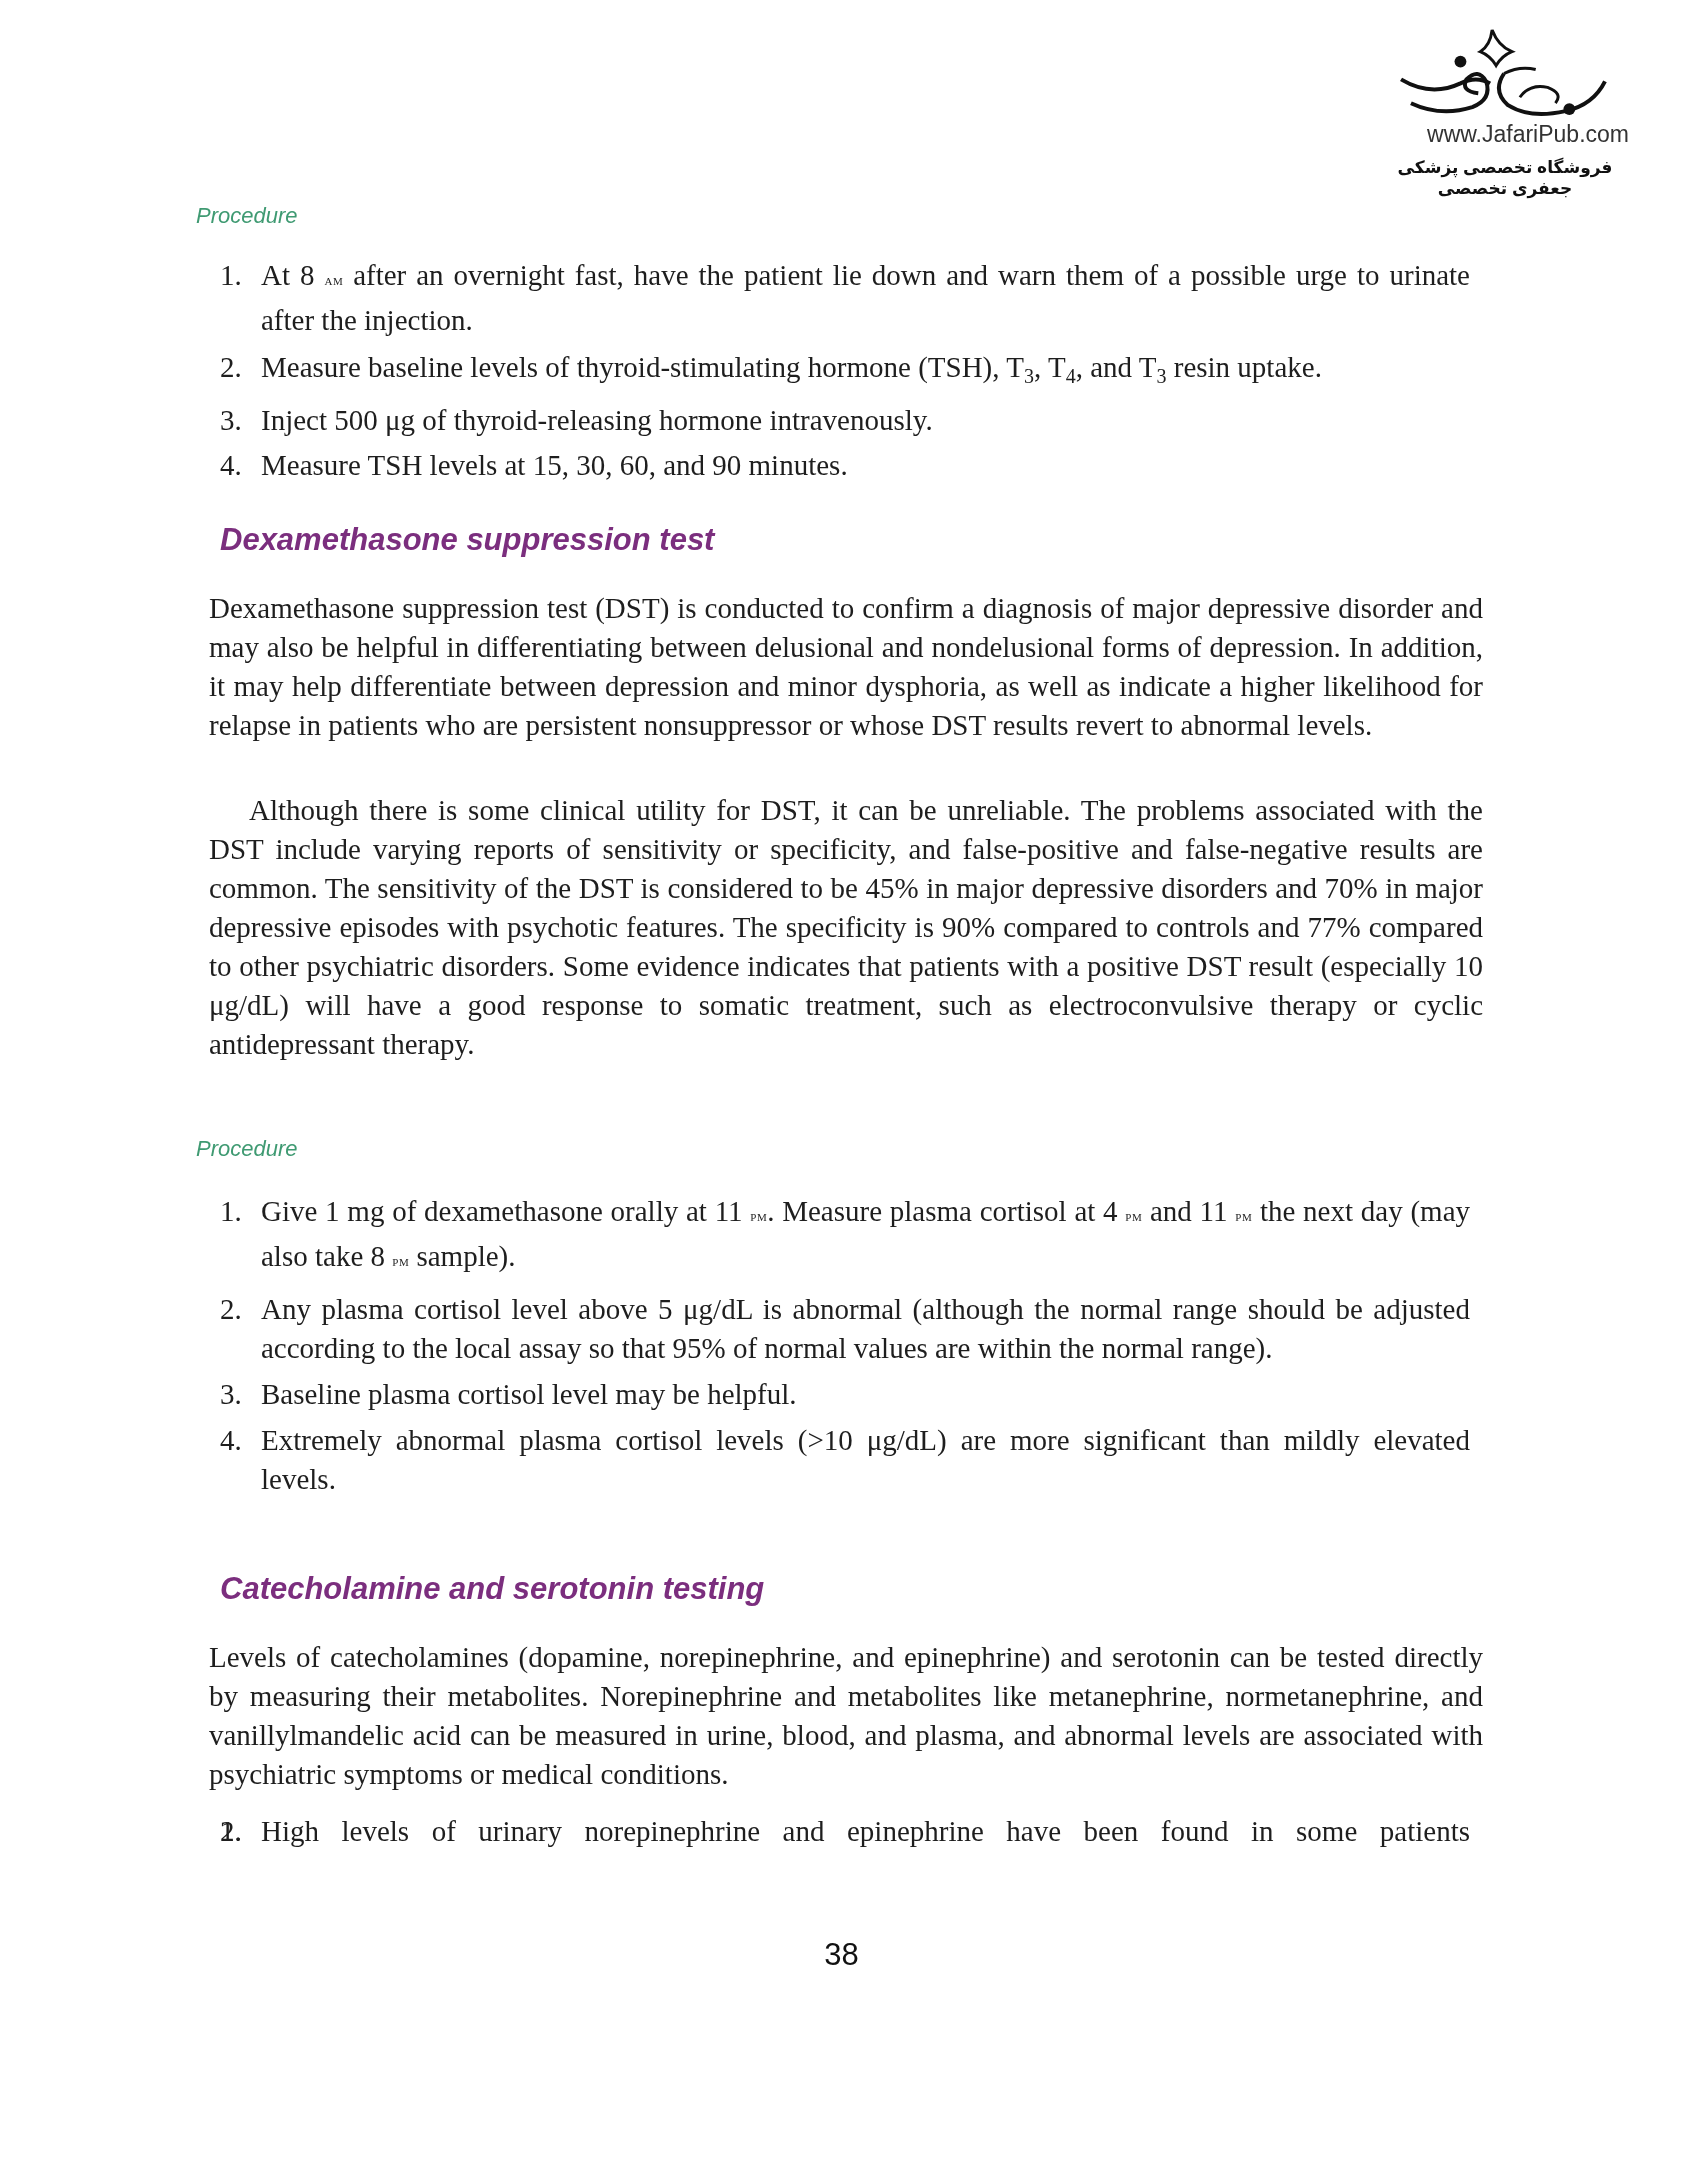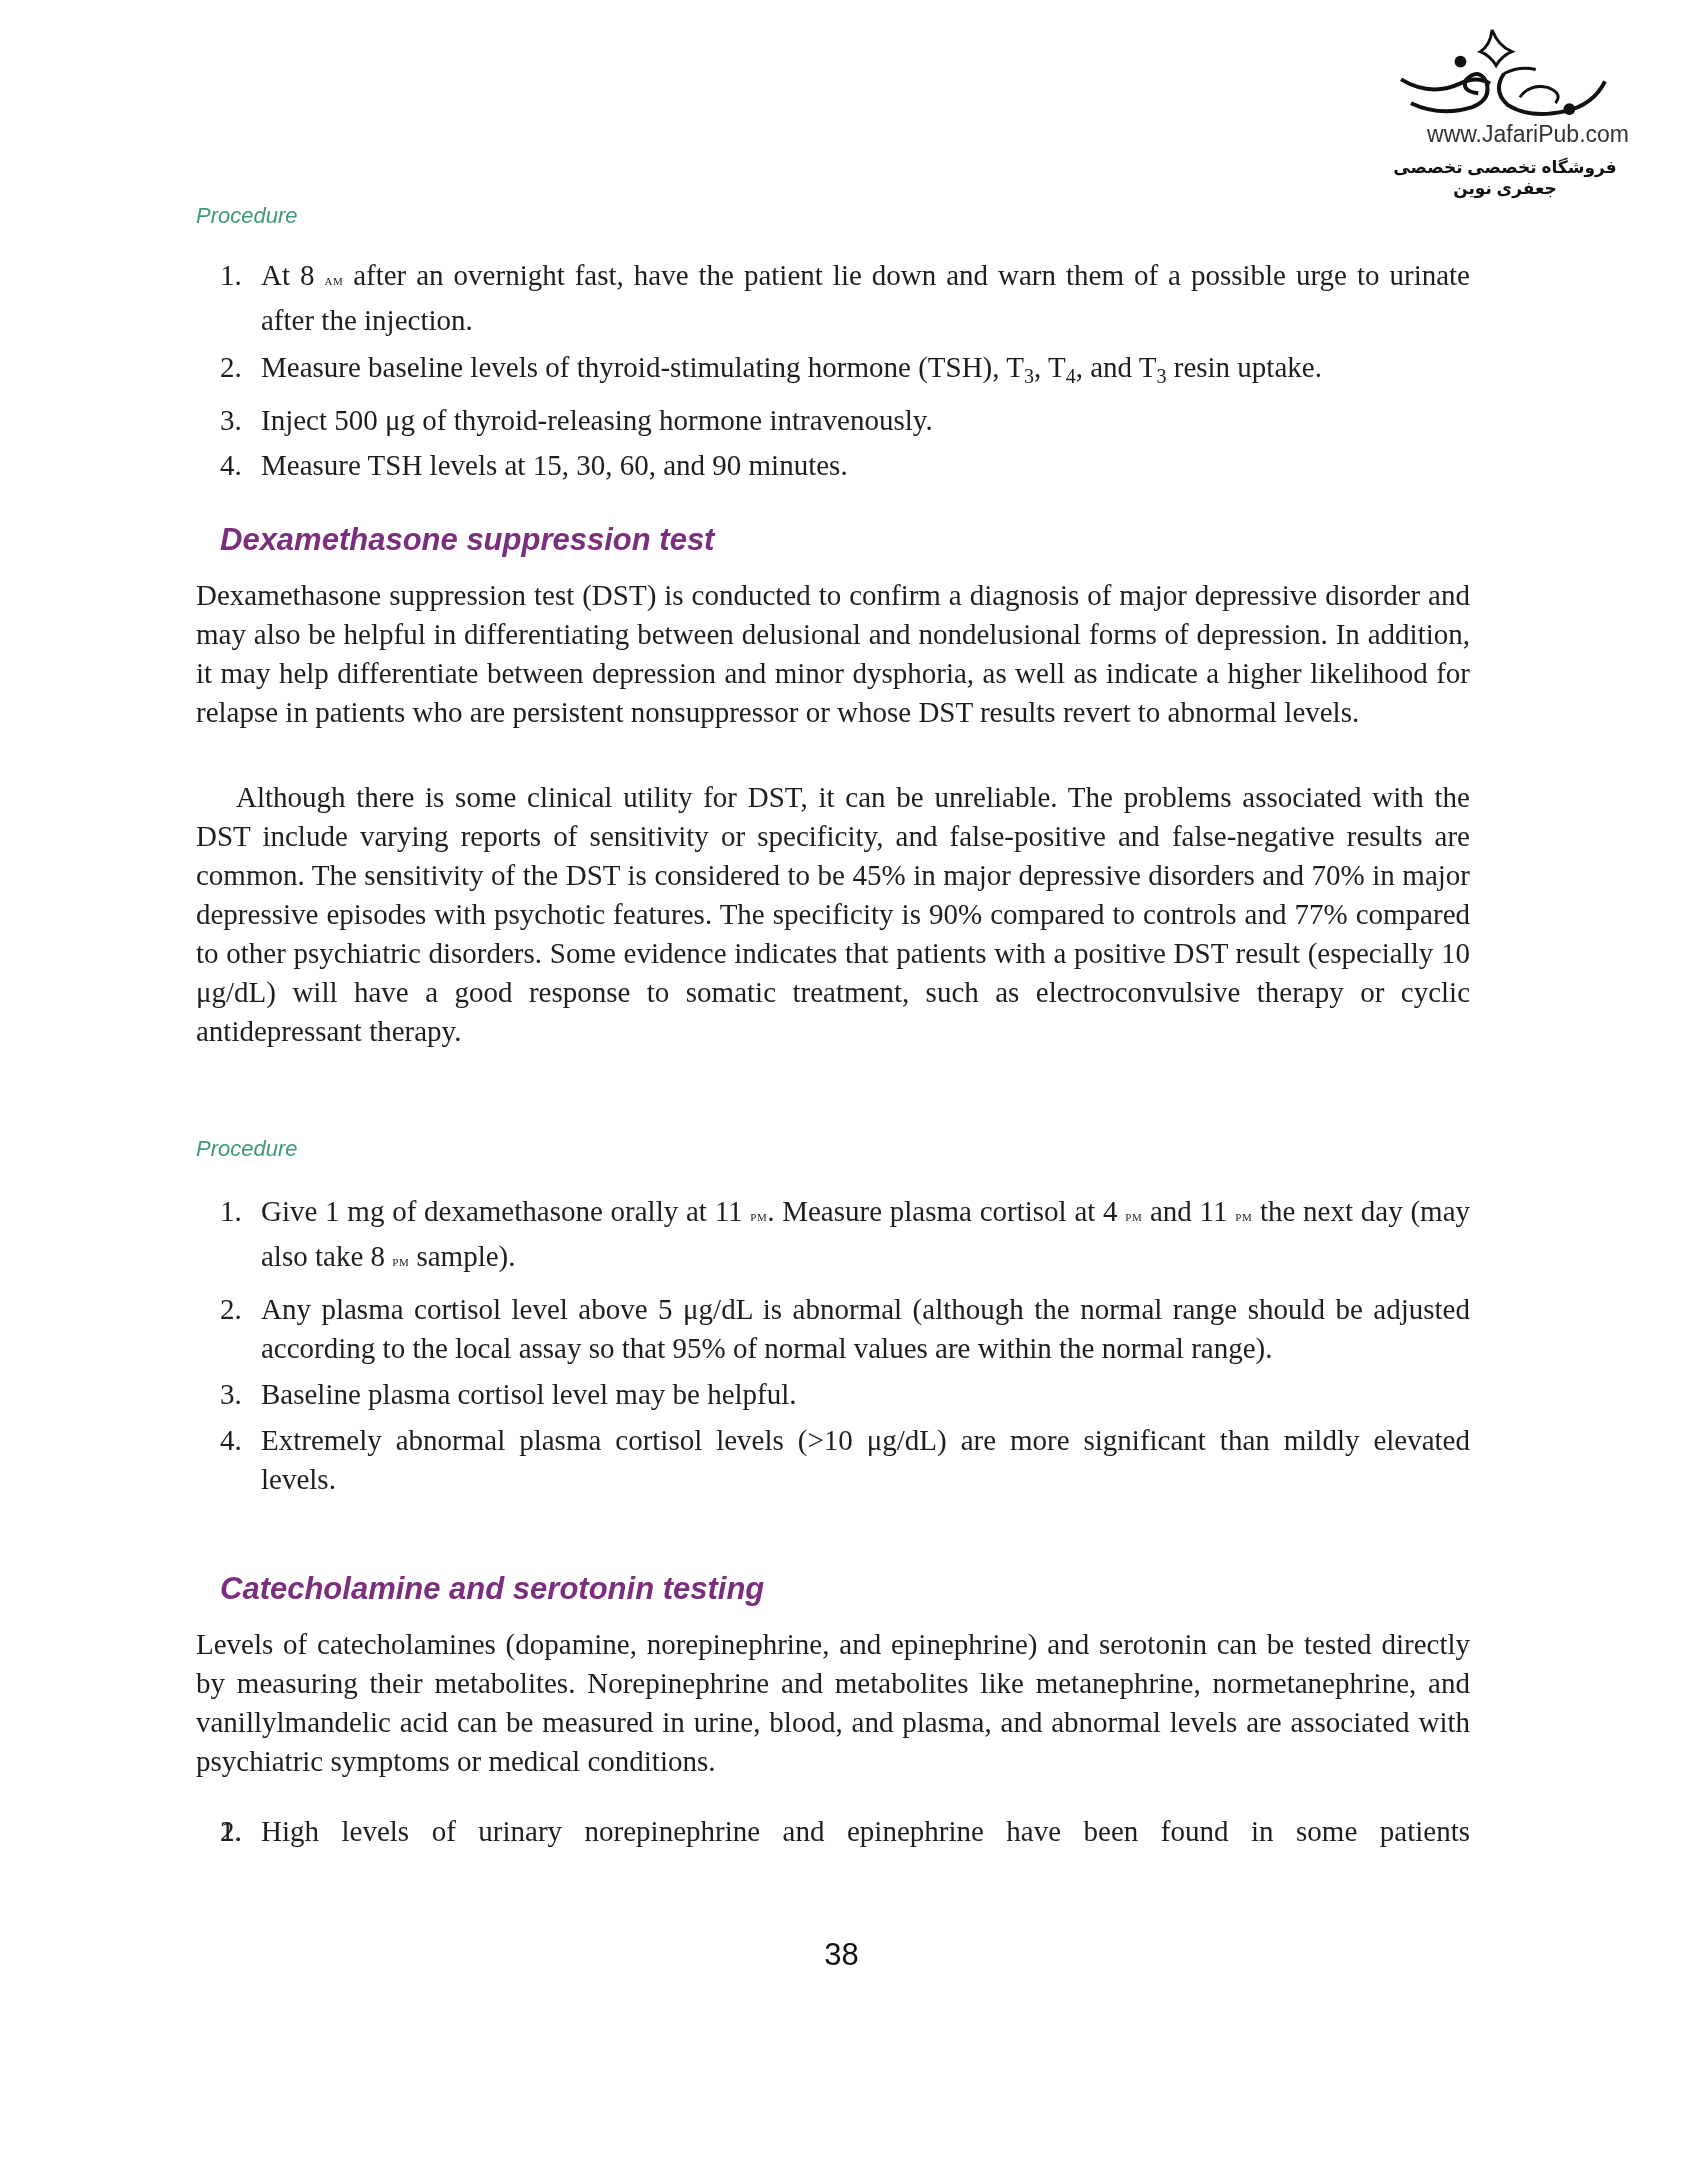--- a/index.html
+++ b/index.html
@@ -2,21 +2,21 @@
 <html><head>
 <meta charset="utf-8">
 <style>
   html, body { margin: 0; padding: 0; background: #ffffff; }
   body { width: 1683px; height: 2178px; position: relative; overflow: hidden; }
   .serif { font-family: "Liberation Serif", "DejaVu Serif", serif; color: #1e1e1e; }
   .sans { font-family: "Liberation Sans", "DejaVu Sans", sans-serif; }
   .block { position: absolute; left: 196px; width: 1274px; }
   .h-proc { font-size: 22px; font-style: italic; color: #3f9a72; line-height: 36px; }
   .h-sec { font-size: 31px; font-style: italic; font-weight: bold; color: #7b2e7e; line-height: 36px; margin-left: 24px; }
-  .para { font-size: 29px; line-height: 39px; text-align: justify; margin: 0; }
+  .para { font-size: 29px; line-height: 39px; text-align: justify; margin: 13px; }
   .para.indent { text-indent: 40px; }
   ol.list { list-style: none; margin: 0; padding: 0; }
   ol.list li { position: relative; padding-left: 65px; font-size: 29px; line-height: 39px; text-align: justify; }
   ol.list li .num { position: absolute; left: 24px; top: 0; }
   .sc { font-size: 11px; letter-spacing: 0.5px; }
   sub { font-size: 20px; vertical-align: -6px; line-height: 0; }
   .logo { position: absolute; left: 1381px; top: 22px; width: 248px; height: 168px; }
   .logo-url { position: absolute; left: 0; top: 99px; width: 248px; text-align: right; font-size: 23px; color: #333; }
   .logo-fa { position: absolute; left: 0; top: 135px; width: 248px; text-align: center; font-size: 17px; color: #111; direction: rtl; font-weight: bold; }
   .pagenum { position: absolute; left: 0; width: 1683px; top: 1937px; text-align: center; font-size: 31px; color: #111; }
@@ -29,21 +29,21 @@
     <path d="M112 8 Q118 24 132 30 Q122 34 116 44 Q110 34 100 30 Q110 24 112 8 Z" fill="none" stroke="#111" stroke-width="3"></path>
     <circle cx="80" cy="40" r="6" fill="#111"></circle>
     <circle cx="190" cy="88" r="6" fill="#111"></circle>
     <path d="M20 58 Q50 76 80 62 Q96 54 110 62" fill="none" stroke="#111" stroke-width="4"></path>
     <path d="M30 82 Q60 96 92 86 Q112 78 106 60 Q98 46 86 58 Q80 70 98 72" fill="none" stroke="#111" stroke-width="4"></path>
     <path d="M124 52 Q112 70 128 84 Q150 98 186 90 Q214 84 226 60" fill="none" stroke="#111" stroke-width="4"></path>
     <path d="M140 76 Q150 62 168 66 Q184 72 176 82" fill="none" stroke="#111" stroke-width="3"></path>
     <path d="M124 52 Q140 44 156 48" fill="none" stroke="#111" stroke-width="3"></path>
   </svg>
   <div class="logo-url sans">www.JafariPub.com</div>
-  <div class="logo-fa sans">فروشگاه تخصصی تخصصی جعفری نوین</div>
+  <div class="logo-fa sans">فروشگاه تخصصی پزشکی جعفری تخصصی</div>
 </div>
 
 <div class="block sans h-proc" style="top:198px;">Procedure</div>
 
 <div class="block serif" style="top:256px;">
   <ol class="list">
     <li>
       <span class="num">1.</span>
       <span>At 8 </span><span class="sc">AM</span><span> after an overnight fast, have the patient lie down and warn them of a possible urge to urinate after the injection.</span>
     </li>

